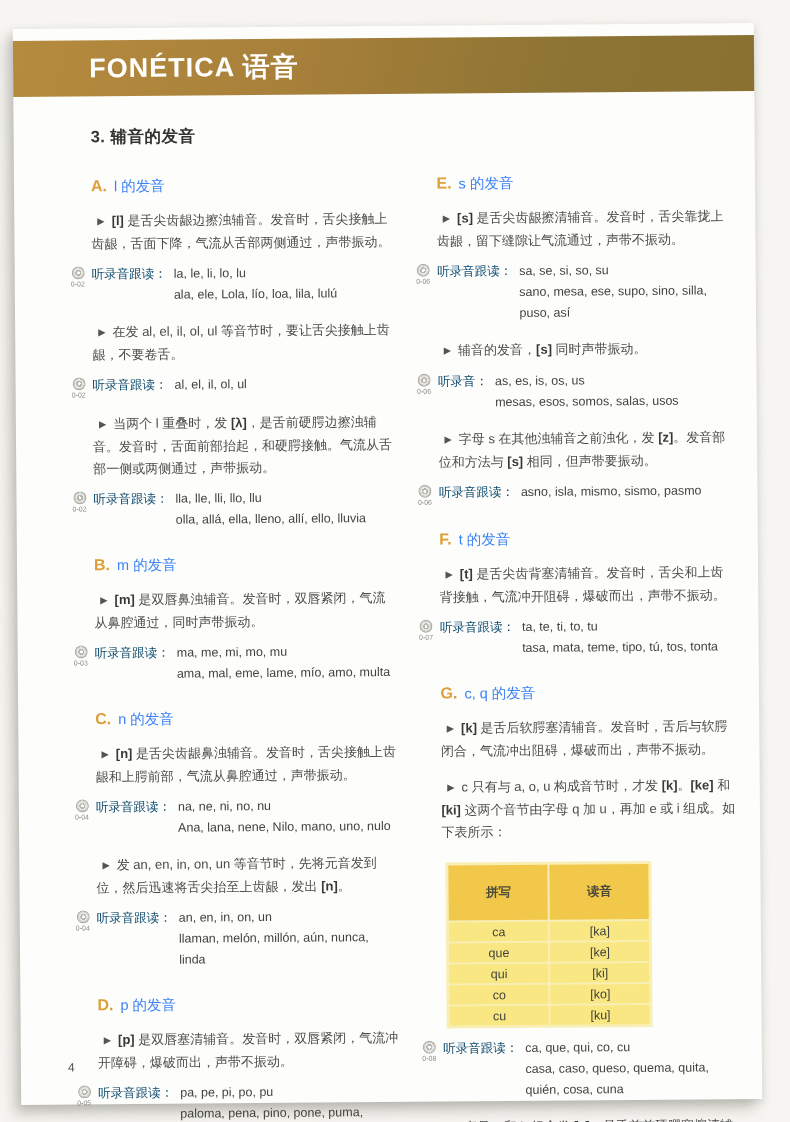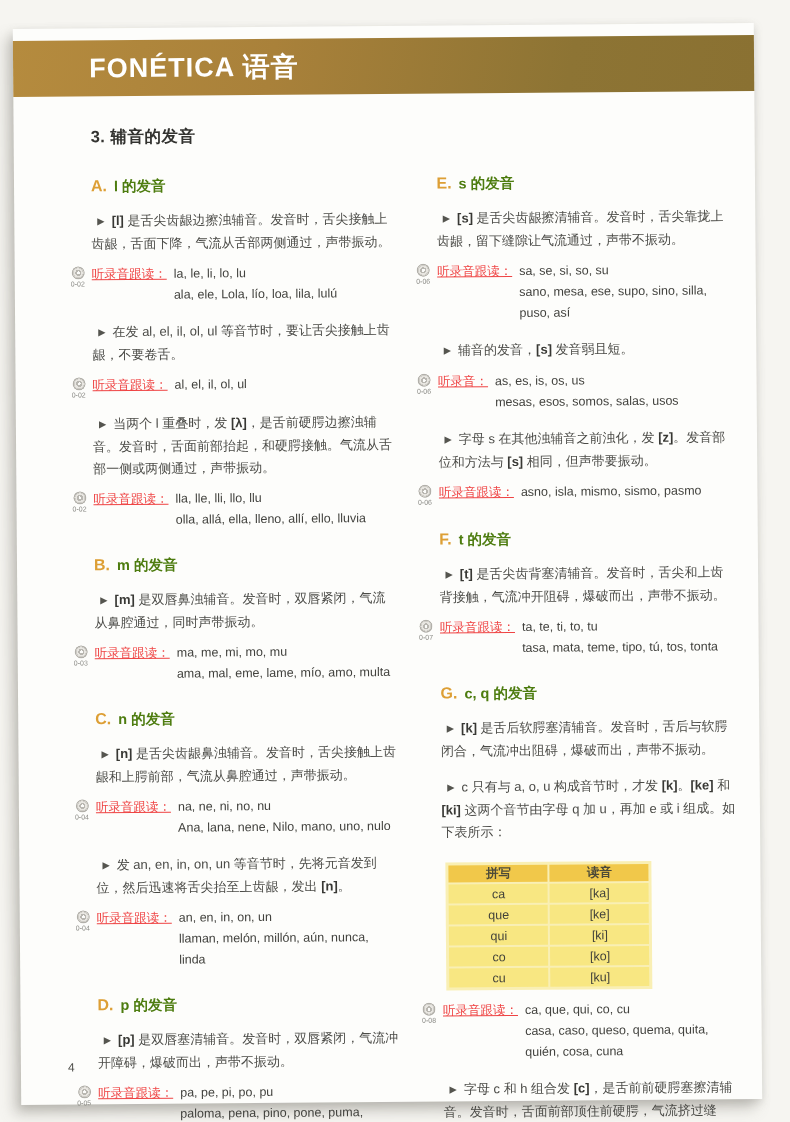--- a/index.html
+++ b/index.html
@@ -27,45 +27,45 @@
     font-family:"Liberation Sans","DejaVu Sans",sans-serif;
   }
   .content{position:absolute;left:0;top:68px;right:0;bottom:0;padding:30px 24px 0 77px;}
   .main-heading{font-size:16.5px;font-weight:bold;color:#333330;letter-spacing:.5px;}
   .cols{display:flex;margin-top:4px;}
   .col{width:307px;}
   .col + .col{margin-left:44px;width:300px;}
 
   .sec-head{margin:25px 0 12px;}
   .sec-letter{color:#dd9f35;font-weight:bold;font-size:16px;margin-right:7px;}
-  .sec-title{color:#4d7c0f;font-weight:bold;font-size:14.5px;}
+  .sec-title{color:#3b82f6;font-weight:normal;font-size:14.5px;}
 
   .para{font-size:13px;line-height:22px;color:#4b4b47;text-indent:6px;margin:14px 0 9px;}
   .bullet{color:#55554f;font-size:9.5px;margin-right:7px;position:relative;top:-1px;}
   .seg{text-indent:0;}
   .seg.bold{font-weight:bold;color:#383834;}
 
   .audio{display:flex;align-items:flex-start;margin:2px 0 15px -24px;}
   .audio-ic-wrap{width:20px;margin-right:4px;display:flex;flex-direction:column;align-items:center;flex:none;padding-top:2px;}
   .cd-icon{
     width:13px;height:13px;border-radius:50%;
     background:radial-gradient(circle at 50% 50%,
       #fbfbf9 0 1.5px,#b9b7b1 1.5px 3px,#e8e6e1 3px 4.5px,
       #cfcdc7 4.5px 5.5px,#b2b0aa 5.5px 6.5px,#e0ded9 6.5px);
   }
   .track{font-size:7px;color:#8a8a85;margin-top:1px;letter-spacing:0;white-space:nowrap;}
-  .audio-label{font-size:12.5px;color:#ef4444;white-space:nowrap;margin-right:7px;line-height:21px;flex:none;text-decoration:underline;}
+  .audio-label{font-size:12.5px;color:#0c4a6e;white-space:nowrap;margin-right:7px;line-height:21px;flex:none;}
   .audio-lines{display:flex;flex-direction:column;}
   .audio-line{font-size:12.5px;color:#42423e;line-height:21px;}
 
   .table-wrap{display:inline-block;background:#f9efb4;padding:1px;margin:10px 0 4px 4px;}
   table.ph{border-collapse:separate;border-spacing:2px;}
   table.ph th{
     background:#f1c84a;color:#4c4a38;font-size:12.5px;font-weight:bold;
-    width:99px;padding:0 0;text-align:center;
+    width:99px;padding:19px 0;text-align:center;
   }
   table.ph td{
     background:#f8e782;color:#42423a;font-size:12.5px;
     width:99px;padding:2.5px 0;text-align:center;
   }
   .page-number{position:absolute;left:47px;bottom:30px;font-size:12px;color:#4b4b47;}
 </style>
 </head>
 <body>
 
@@ -184,21 +184,21 @@
                 <div class="audio-ic-wrap">
                   <div class="cd-icon"></div>
                   <div class="track">0-06</div>
                 </div>
                 <div class="audio-label">听录音跟读：</div>
                 <div class="audio-lines">
                   <div class="audio-line">sa, se, si, so, su</div>
                   <div class="audio-line">sano, mesa, ese, supo, sino, silla, puso, así</div>
                 </div>
               </div>
-              <div class="para"><span class="bullet">▶</span><span class="seg">辅音的发音，</span><span class="seg bold">[s]</span><span class="seg"> 发音弱且短。</span></div>
+              <div class="para"><span class="bullet">▶</span><span class="seg">辅音的发音，</span><span class="seg bold">[s]</span><span class="seg"> 同时声带振动。</span></div>
               <div class="audio">
                 <div class="audio-ic-wrap">
                   <div class="cd-icon"></div>
                   <div class="track">0-06</div>
                 </div>
                 <div class="audio-label">听录音：</div>
                 <div class="audio-lines">
                   <div class="audio-line">as, es, is, os, us</div>
                   <div class="audio-line">mesas, esos, somos, salas, usos</div>
                 </div>

